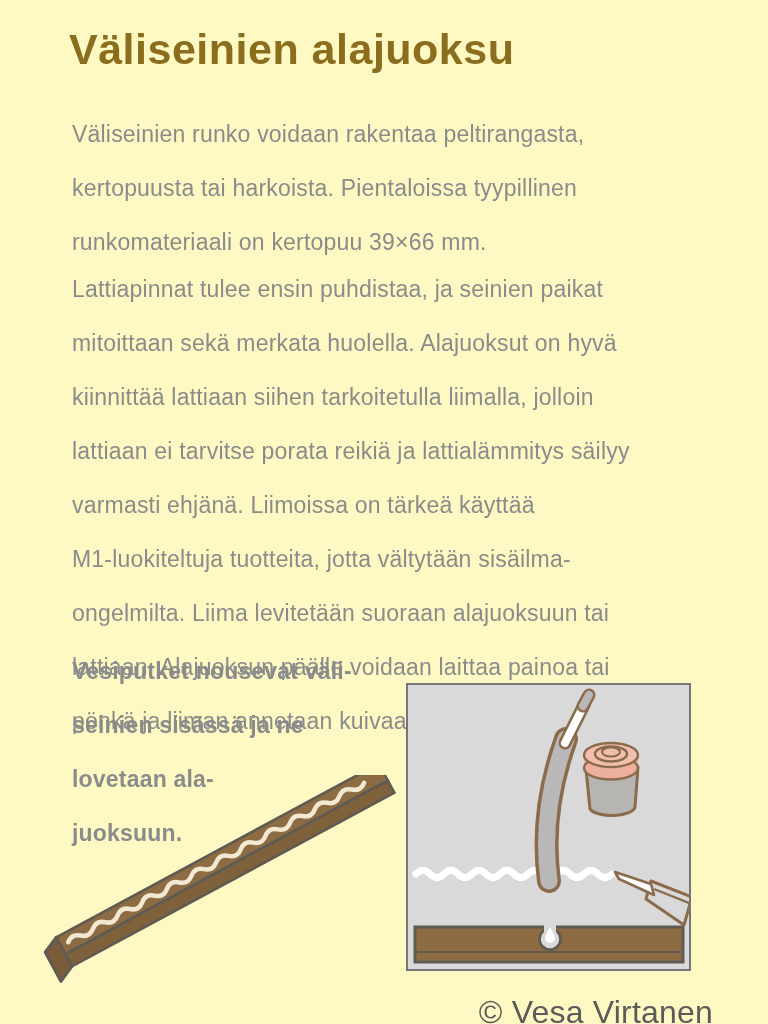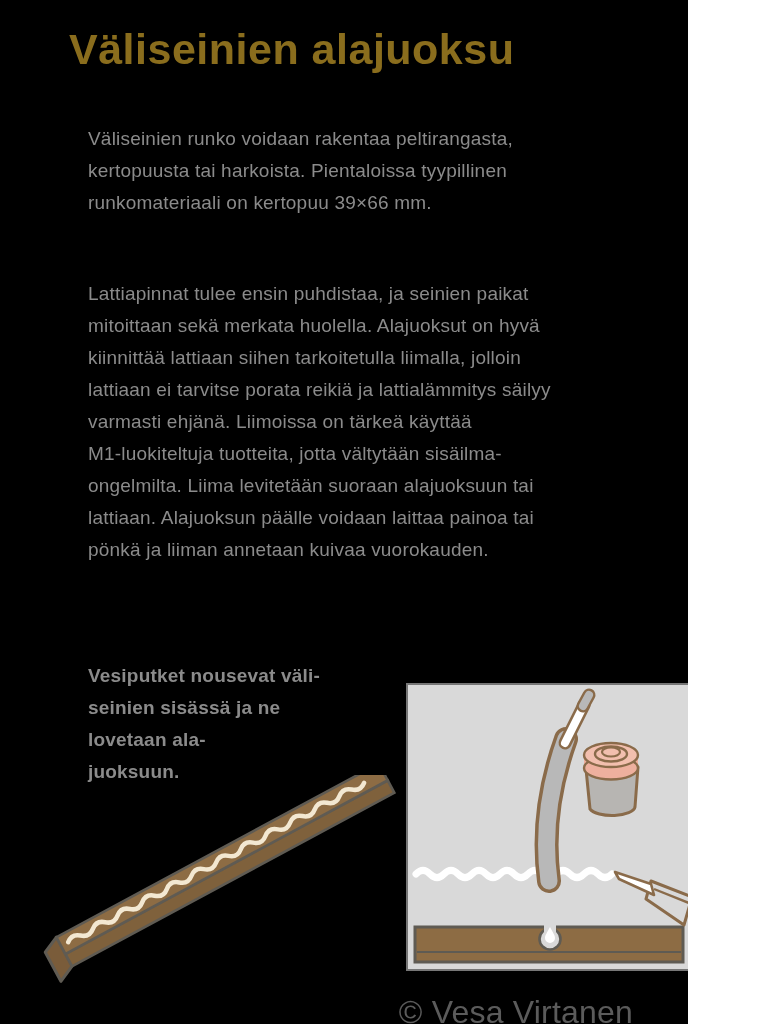--- a/index.html
+++ b/index.html
@@ -4,43 +4,43 @@
 <title>Väliseinien alajuoksu</title>
 <style>
   html, body {
     margin: 0;
     padding: 0;
     background: #ffffff;
     font-family: "Liberation Sans", sans-serif;
   }
   .page {
     position: relative;
-    width: 688px;
+    width: 768px;
     height: 1024px;
-    background: #000000;
+    background: #fef9c3;
     overflow: hidden;
   }
   .page-title {
     position: absolute;
     left: 69px;
     top: 26px;
     margin: 0;
     font-size: 43px;
     line-height: 1.1;
     font-weight: bold;
     letter-spacing: 0.5px;
     color: #8a6d1d;
   }
   .para {
     position: absolute;
     left: 72px;
-    margin: 16px;
+    margin: 0;
     color: #8b8b8b;
-    font-size: 19px;
-    line-height: 32px;
+    font-size: 23px;
+    line-height: 54px;
     letter-spacing: 0.2px;
     white-space: pre-line;
   }
   .para-intro { top: 107px; width: 660px; }
   .para-main  { top: 262px; width: 670px; }
   .para-pipes { top: 644px; width: 345px; font-weight: bold; }
 
   .figure-frame {
     position: absolute;
     left: 406px;

